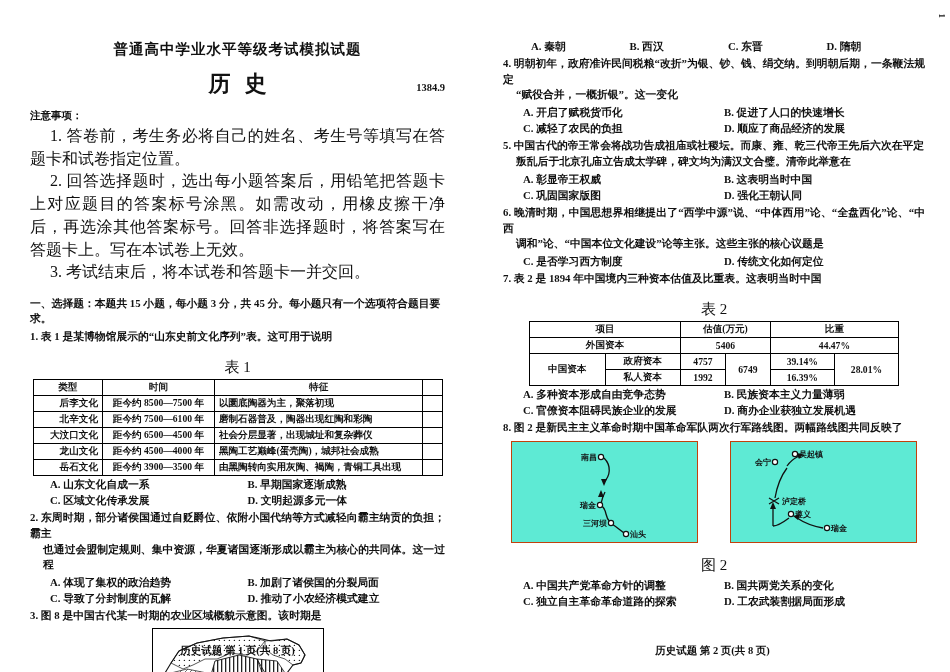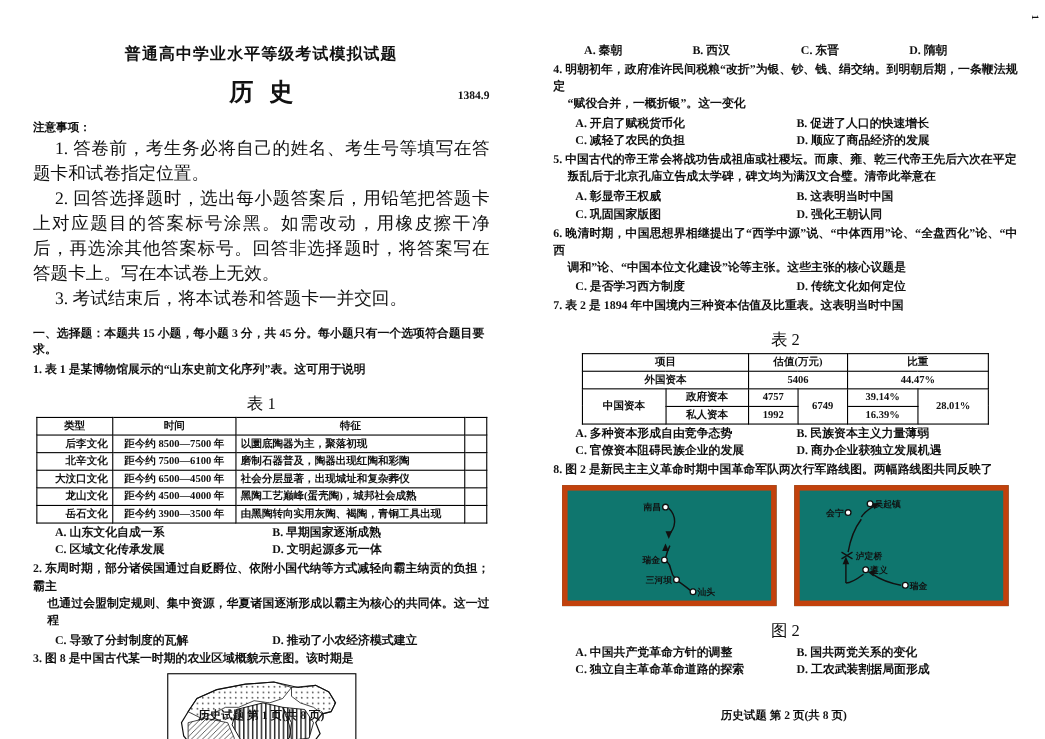--- a/index.html
+++ b/index.html
@@ -124,23 +124,23 @@
 
   
   .route-row{
     display:flex;
     justify-content:space-between;
     margin:5px 0 0 0;
     padding:0 8px;
   }
   .route-box{
     width:185px;height:100px;
-    border:5px solid #c2410c;
+    border:1px solid #c2410c;
     position:relative;
-    background:#0f766e;
+    background:#5eead4;
   }
   .route-box svg{display:block;}
 
   
   .footer{
     position:absolute;
     bottom:14px;left:0;right:0;
     text-align:center;
     font-size:10.5px;
     font-weight:bold;
@@ -225,20 +225,24 @@
       <span class="o">B. 早期国家逐渐成熟</span>
     </div>
     <div class="opts">
       <span class="o">C. 区域文化传承发展</span>
       <span class="o">D. 文明起源多元一体</span>
     </div>
 
     <div class="q">
       <span class="stem"><span>2.</span> <span>东周时期，部分诸侯国通过自贬爵位、依附小国代纳等方式减轻向霸主纳贡的负担；霸主</span></span>
       <span class="stem indent">也通过会盟制定规则、集中资源，华夏诸国逐渐形成以霸主为核心的共同体。这一过程</span>
+    </div>
+    <div class="opts">
+      <span class="o">A. 体现了集权的政治趋势</span>
+      <span class="o">B. 加剧了诸侯国的分裂局面</span>
     </div>
     <div class="opts">
       <span class="o">C. 导致了分封制度的瓦解</span>
       <span class="o">D. 推动了小农经济模式建立</span>
     </div>
 
     <div class="q">
       <span class="stem"><span>3.</span> <span>图 8 是中国古代某一时期的农业区域概貌示意图。该时期是</span></span>
     </div>
 

